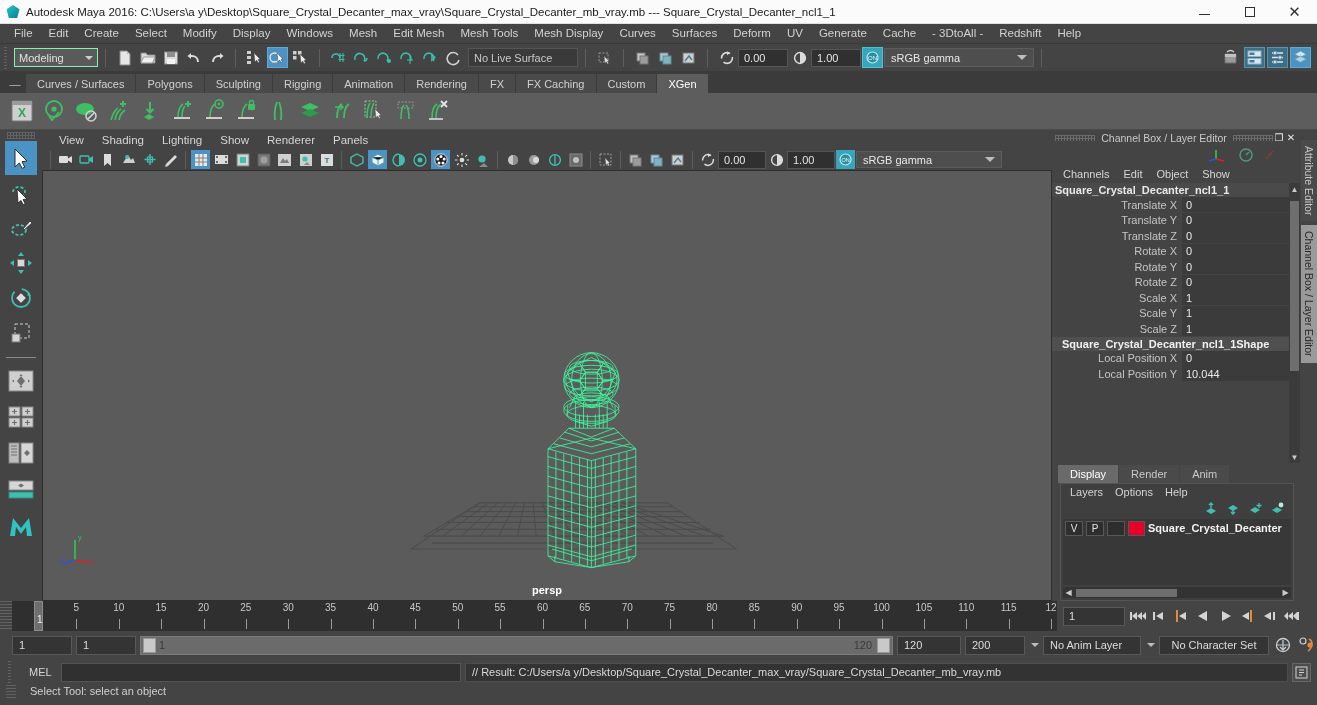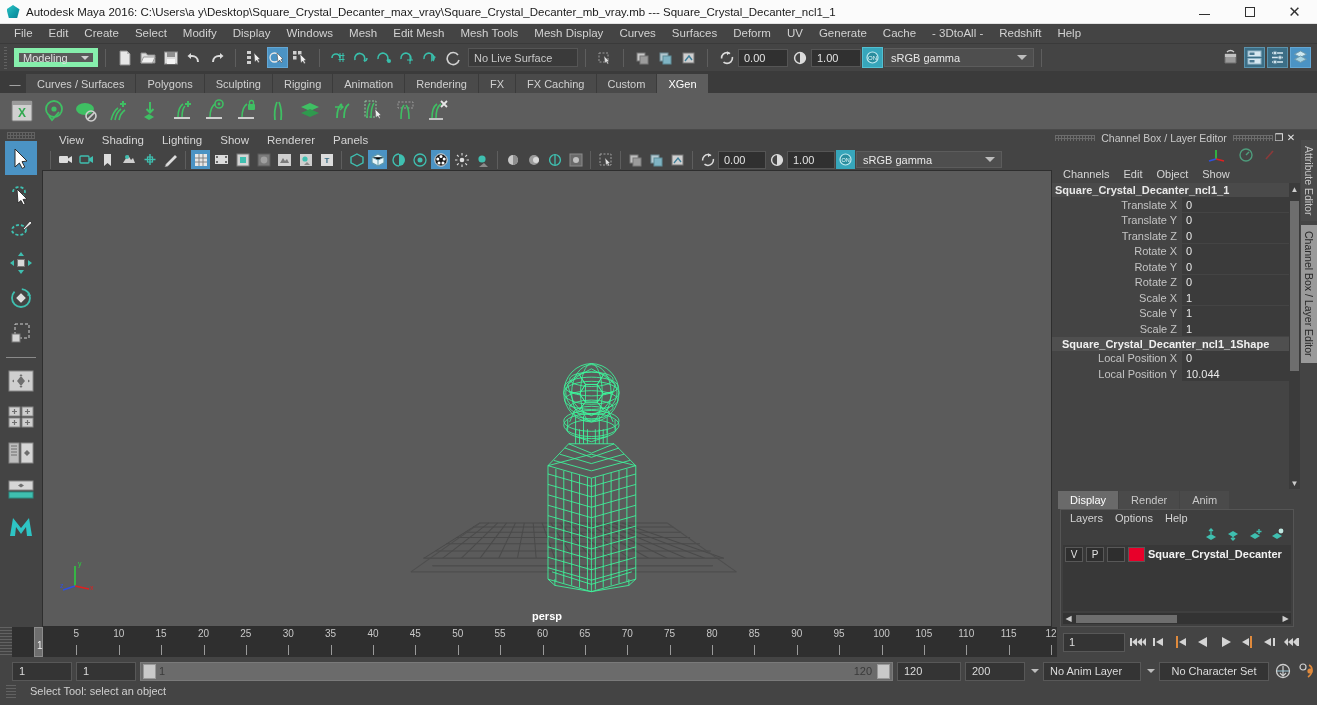--- a/index.html
+++ b/index.html
@@ -47,21 +47,21 @@
   
   .statusline {
     height: 27px; background: #444444; display: flex; align-items: center;
     padding-left: 2px; flex: none; gap: 0px;
   }
   .grip { width: 9px; height: 22px; background:
       repeating-linear-gradient(to bottom, #6a6a6a 0 1px, transparent 1px 3px);
       background-size: 3px 3px; background-position: 2px 0; background-repeat: repeat-y;
       opacity:.8; flex:none; }
   .sel-combo {
-    width: 84px; height: 19px; background: #5a5a5a; border: 5px solid #86efac;
+    width: 84px; height: 19px; background: #5a5a5a; border: 1px solid #86efac;
     display: flex; align-items: center; padding: 0 4px; font-size: 11px; color:#e0e0e0;
     margin-left: 3px; position: relative;
   }
   .sel-combo .arrow { position:absolute; right: 4px; width:0;height:0;
      border-left:4px solid transparent;border-right:4px solid transparent;border-top:4px solid #cfcfcf;}
   .divider { width: 1px; height: 18px; background: #5e5e5e; margin: 0 7px; flex:none;}
   .ico {
     width: 21px; height: 21px; margin: 0 1px; flex: none;
     display: flex; align-items: center; justify-content: center; position: relative;
   }
@@ -1251,18 +1251,30 @@
       <div class="pb">
         <svg width="18" height="18" viewBox="0 0 18 18">
             <circle cx="5" cy="5" r="3" fill="none" stroke="#cfcfcf" stroke-width="1.2"></circle>
             <path d="M11 3c2 1 3 3 3 5s-1 5-4 7" stroke="#e08a3c" stroke-width="1.6" fill="none"></path>
             <circle cx="12" cy="9" r="2.6" fill="#e08a3c"></circle>
           </svg>
       </div>
     </div>
   </div>
 
+  <div class="cmdrow">
+    <div class="grip"></div>
+    <div class="mel-label">MEL</div>
+    <input class="mel-input" type="text" value="" style="">
+    <div class="mel-result">// Result: C:/Users/a y/Desktop/Square_Crystal_Decanter_max_vray/Square_Crystal_Decanter_mb_vray.mb</div>
+    <div class="mel-btn">
+      <svg width="13" height="13" viewBox="0 0 13 13">
+          <rect x="1" y="1" width="11" height="11" fill="none" stroke="#d2d2d2" stroke-width="1"></rect>
+          <path d="M4 4h5M4 6.5h5M4 9h3" stroke="#d2d2d2" stroke-width="1"></path>
+        </svg>
+    </div>
+  </div>
 
   <div class="helpline">
     <div class="help-grip"></div>
     <div class="help-text">Select Tool: select an object</div>
   </div>
 </div>
 
 </body></html>

